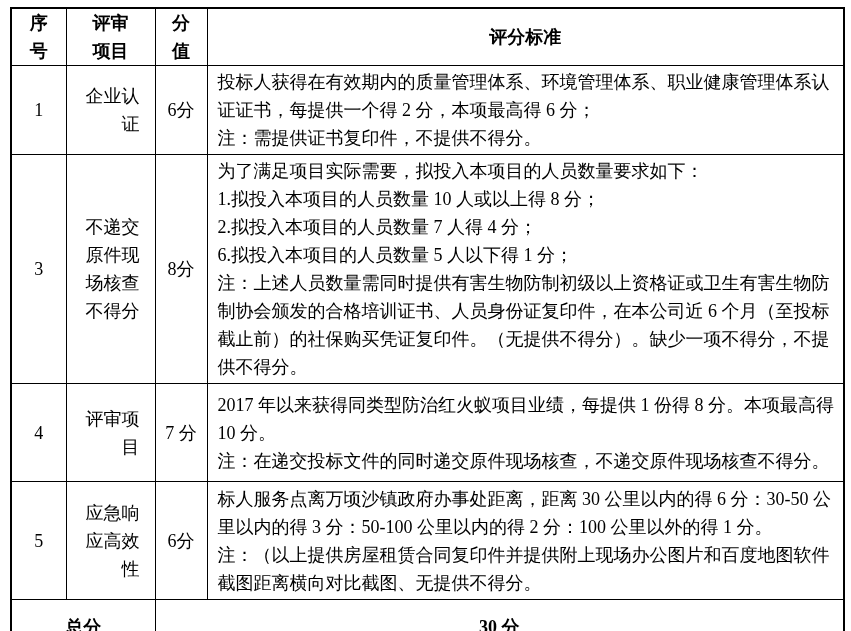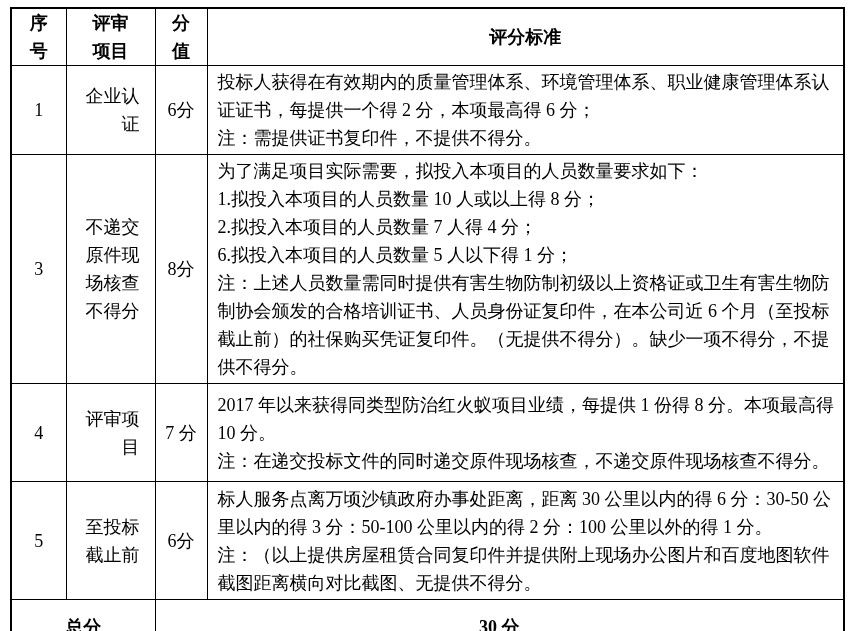--- a/index.html
+++ b/index.html
@@ -130,21 +130,21 @@
     </td>
     <td class="cell-criteria">2017 年以来获得同类型防治红火蚁项目业绩，每提供 1 份得 8 分。本项最高得 10 分。
 注：在递交投标文件的同时递交原件现场核查，不递交原件现场核查不得分。</td>
   </tr>
 
   <tr class="r-4">
     <td class="cell-center">
       <span>5</span>
     </td>
     <td class="cell-center">
-      <div class="w-3ch">至投标截止前</div>
+      <div class="w-3ch">应急响应高效性</div>
     </td>
     <td class="cell-center">
       <div class="w-score">6分</div>
     </td>
     <td class="cell-criteria">标人服务点离万顷沙镇政府办事处距离，距离 30 公里以内的得 6 分：30-50 公里以内的得 3 分：50-100 公里以内的得 2 分：100 公里以外的得 1 分。
 注：（以上提供房屋租赁合同复印件并提供附上现场办公图片和百度地图软件截图距离横向对比截图、无提供不得分。</td>
   </tr>
 
   <tr class="r-footer">
     <td class="cell-center bold" colspan="2">

